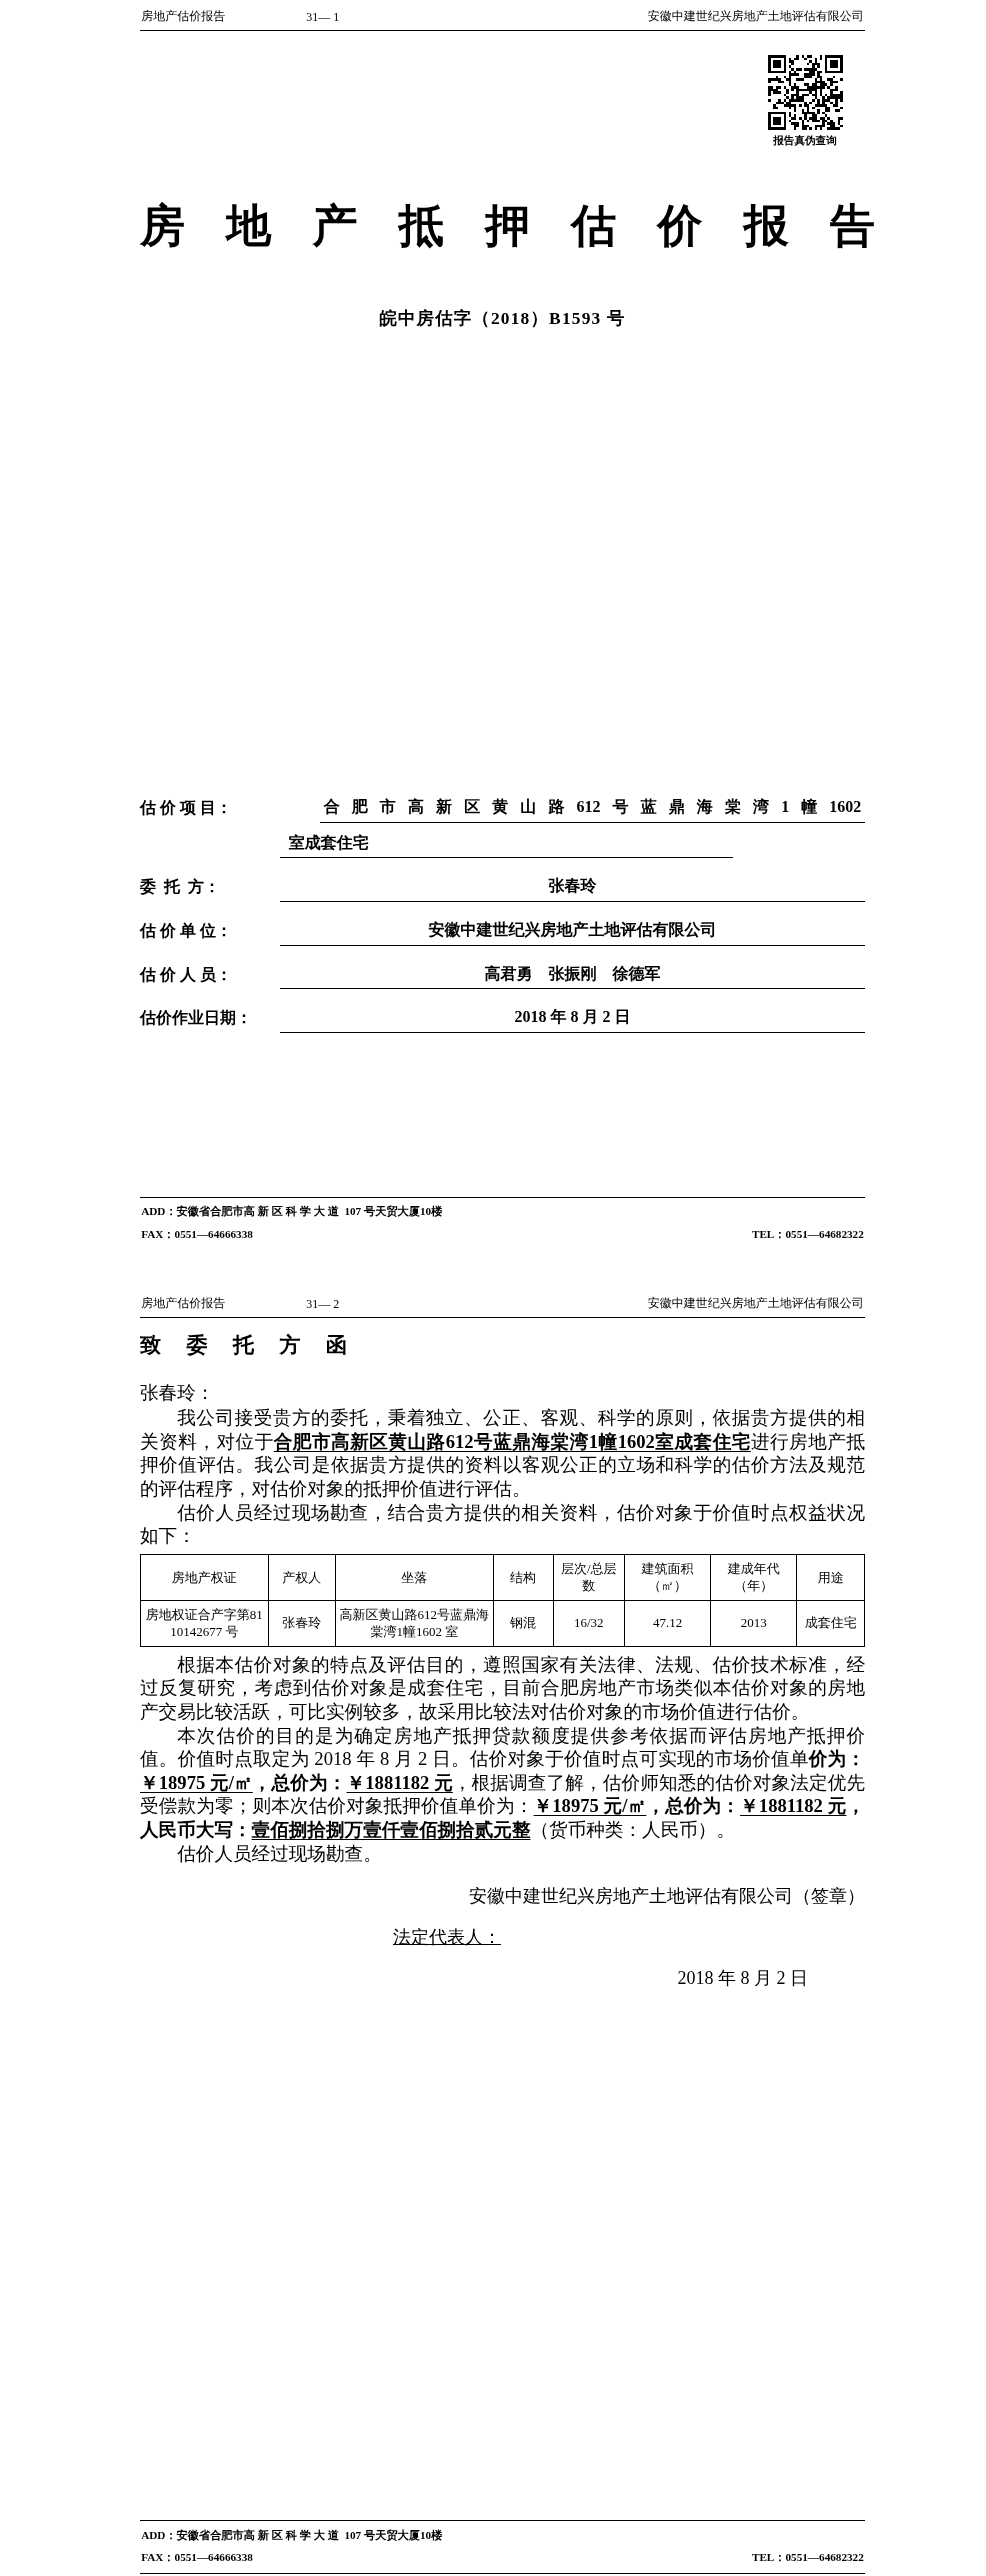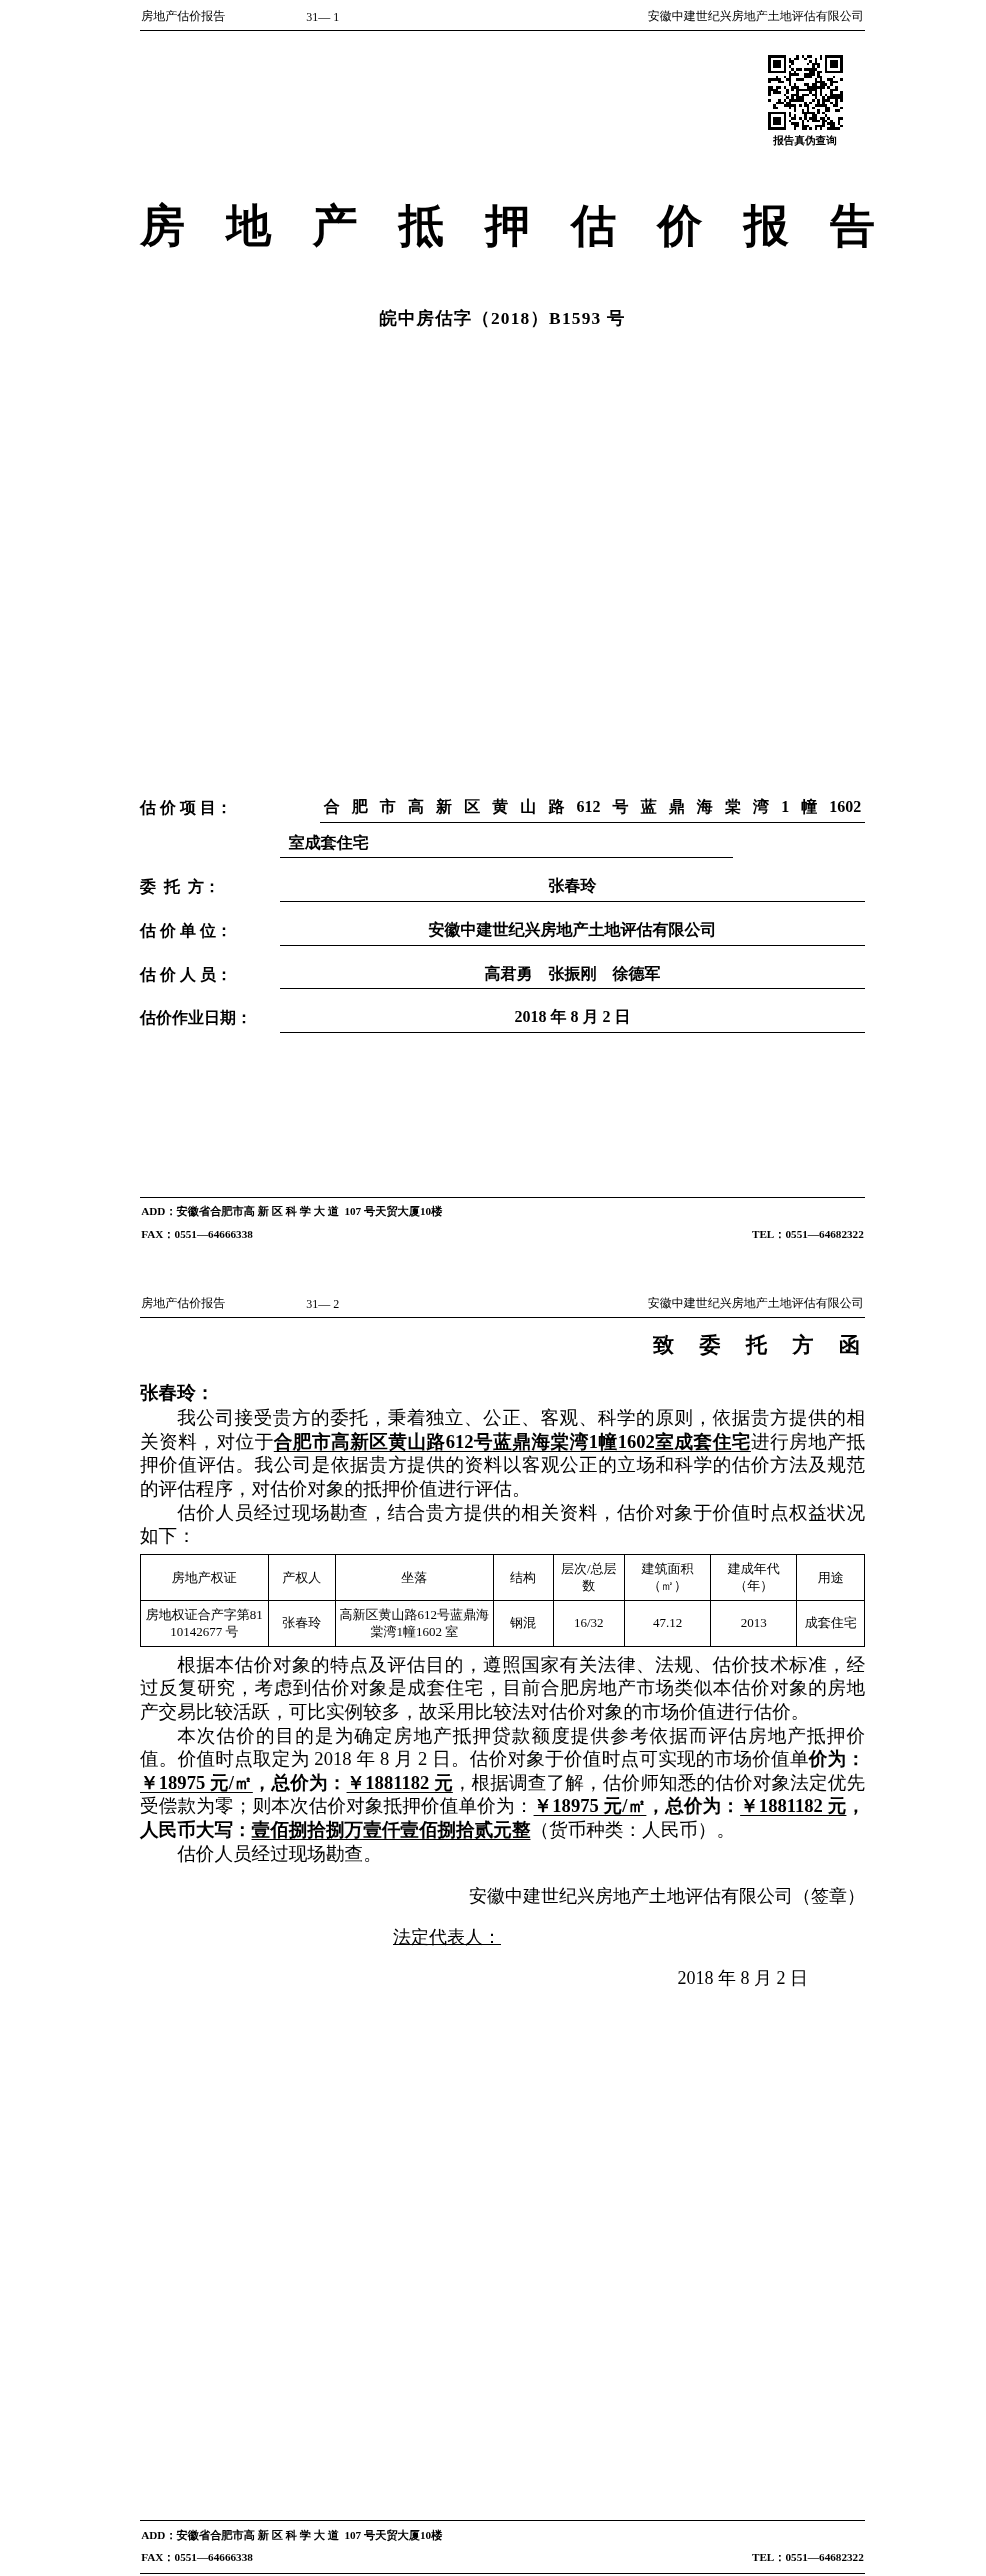--- a/index.html
+++ b/index.html
@@ -33,23 +33,23 @@
   .p1-form{position:absolute;top:797px;left:140px;right:122px;font-weight:bold;}
   .field-row{display:flex;align-items:flex-end;font-size:16px;margin-bottom:18px;}
   .field-row.mb-sm{margin-bottom:10px;gap:40px;}
   .f-label{flex:0 0 140px;white-space:pre;padding-bottom:3.7px;}
   .f-value{flex:1;border-bottom:1.2px solid #000;text-align:center;padding:0 3.7px 3.7px 3.7px;min-height:25px;}
   .f-value.spread{text-align:justify;text-align-last:justify;}
   .f-value.pre{white-space:pre;}
   .f-value.short{flex:0 0 453px;text-align:left;padding-left:8.7px;}
 
   
-  .p2-title{text-align:right;font-size:21px;font-weight:bold;letter-spacing:5px;
+  .p2-title{text-align:left;font-size:21px;font-weight:bold;letter-spacing:5px;
             margin-top:13.7px;white-space:pre;}
-  .salutation{font-size:18.6px;font-weight:bold;margin-top:21px;}
+  .salutation{font-size:18.6px;font-weight:normal;margin-top:21px;}
   .para{font-size:18.6px;line-height:23.6px;text-align:justify;text-indent:2em;margin:0;}
   .para span{text-underline-offset:3.1px;}
   table{width:100%;border-collapse:collapse;table-layout:fixed;margin:6.2px 0;}
   th,td{border:0.6px solid #000;text-align:center;vertical-align:middle;
         padding:5px 1.9px;font-size:13px;line-height:17.4px;font-weight:normal;word-break:break-all;}
   .sign-company{font-size:18px;text-align:right;margin-top:18.6px;}
   .sign-legal{font-size:18px;text-align:center;padding-right:111px;margin-top:17.4px;text-decoration:underline;}
   .sign-date{font-size:18px;text-align:right;padding-right:57px;margin-top:17.4px;white-space:pre;}
 </style>
 </head>

